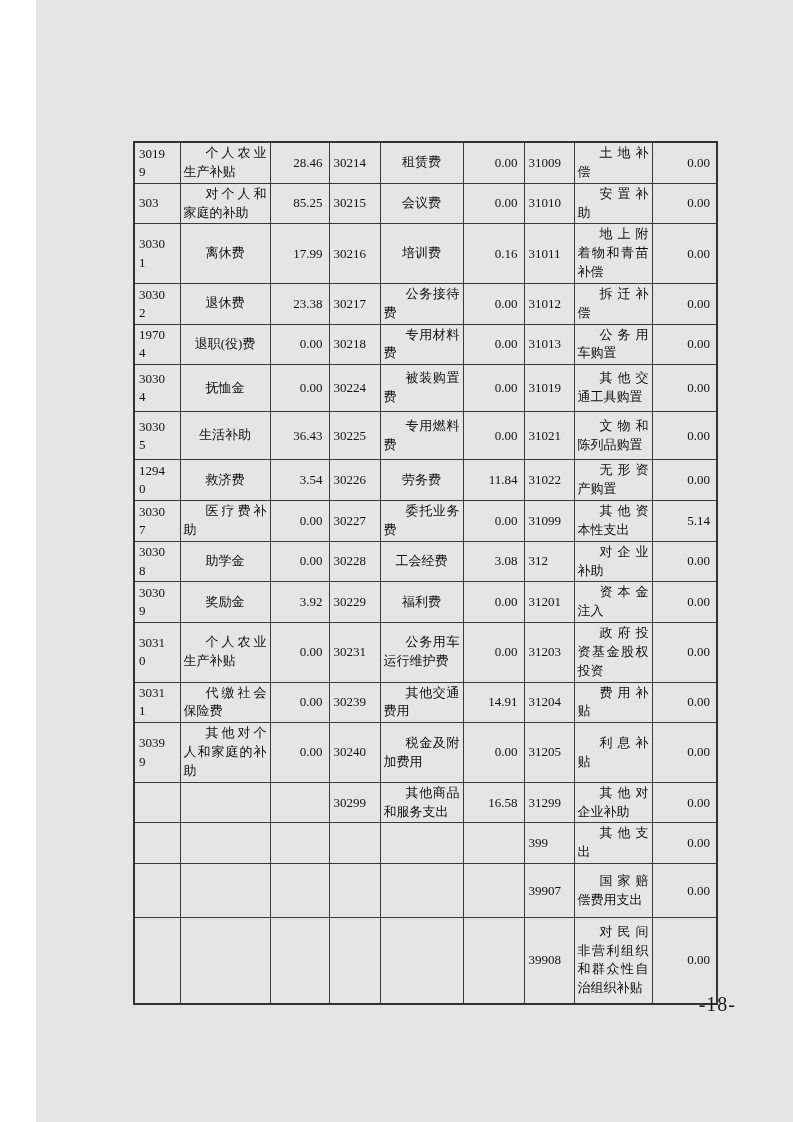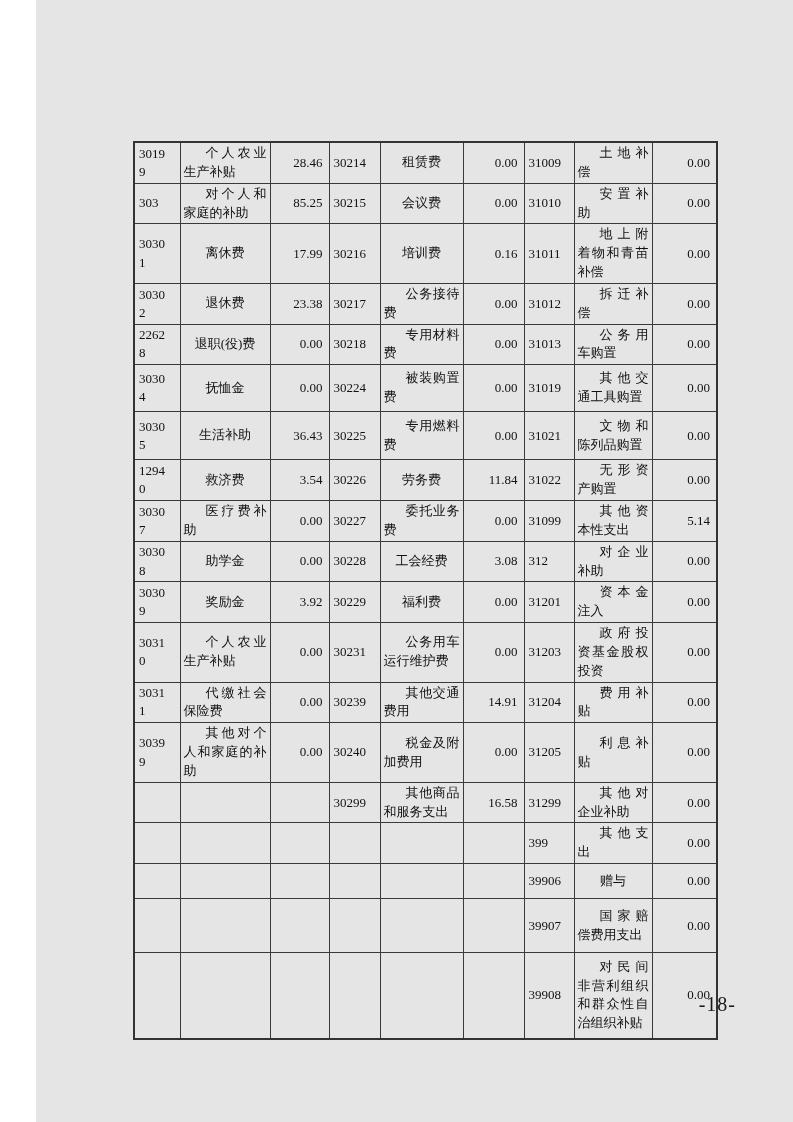--- a/index.html
+++ b/index.html
@@ -184,21 +184,21 @@
           </td>
           <td class="cell name col7">
             <div class="txt">拆迁补偿</div>
           </td>
           <td class="cell amount col8">
             <div class="txt">0.00</div>
           </td>
         </tr>
         <tr style="height: 40px;">
           <td class="cell code col0">
-            <div class="txt">22628</div>
+            <div class="txt">19704</div>
           </td>
           <td class="cell name col1">
             <div class="txt single">退职(役)费</div>
           </td>
           <td class="cell amount col2">
             <div class="txt">0.00</div>
           </td>
           <td class="cell code col3">
             <div class="txt">30218</div>
           </td>
@@ -525,49 +525,20 @@
             <div class="txt"></div>
           </td>
           <td class="cell amount col5">
             <div class="txt"></div>
           </td>
           <td class="cell code col6">
             <div class="txt">399</div>
           </td>
           <td class="cell name col7">
             <div class="txt">其他支出</div>
-          </td>
-          <td class="cell amount col8">
-            <div class="txt">0.00</div>
-          </td>
-        </tr>
-        <tr style="height: 35px;">
-          <td class="cell code col0">
-            <div class="txt"></div>
-          </td>
-          <td class="cell name col1">
-            <div class="txt"></div>
-          </td>
-          <td class="cell amount col2">
-            <div class="txt"></div>
-          </td>
-          <td class="cell code col3">
-            <div class="txt"></div>
-          </td>
-          <td class="cell name col4">
-            <div class="txt"></div>
-          </td>
-          <td class="cell amount col5">
-            <div class="txt"></div>
-          </td>
-          <td class="cell code col6">
-            <div class="txt">39906</div>
-          </td>
-          <td class="cell name col7">
-            <div class="txt single">赠与</div>
           </td>
           <td class="cell amount col8">
             <div class="txt">0.00</div>
           </td>
         </tr>
         <tr style="height: 54px;">
           <td class="cell code col0">
             <div class="txt"></div>
           </td>
           <td class="cell name col1">

